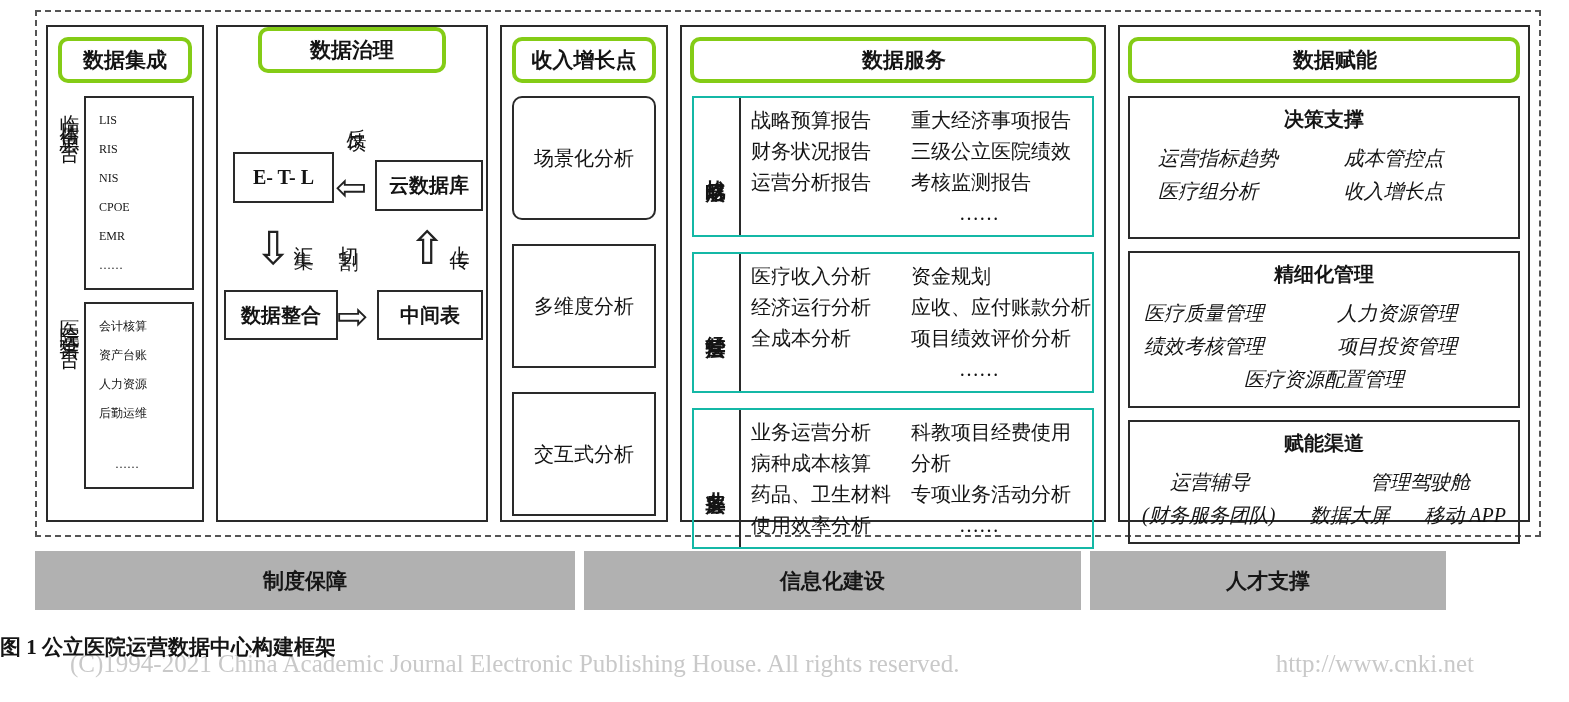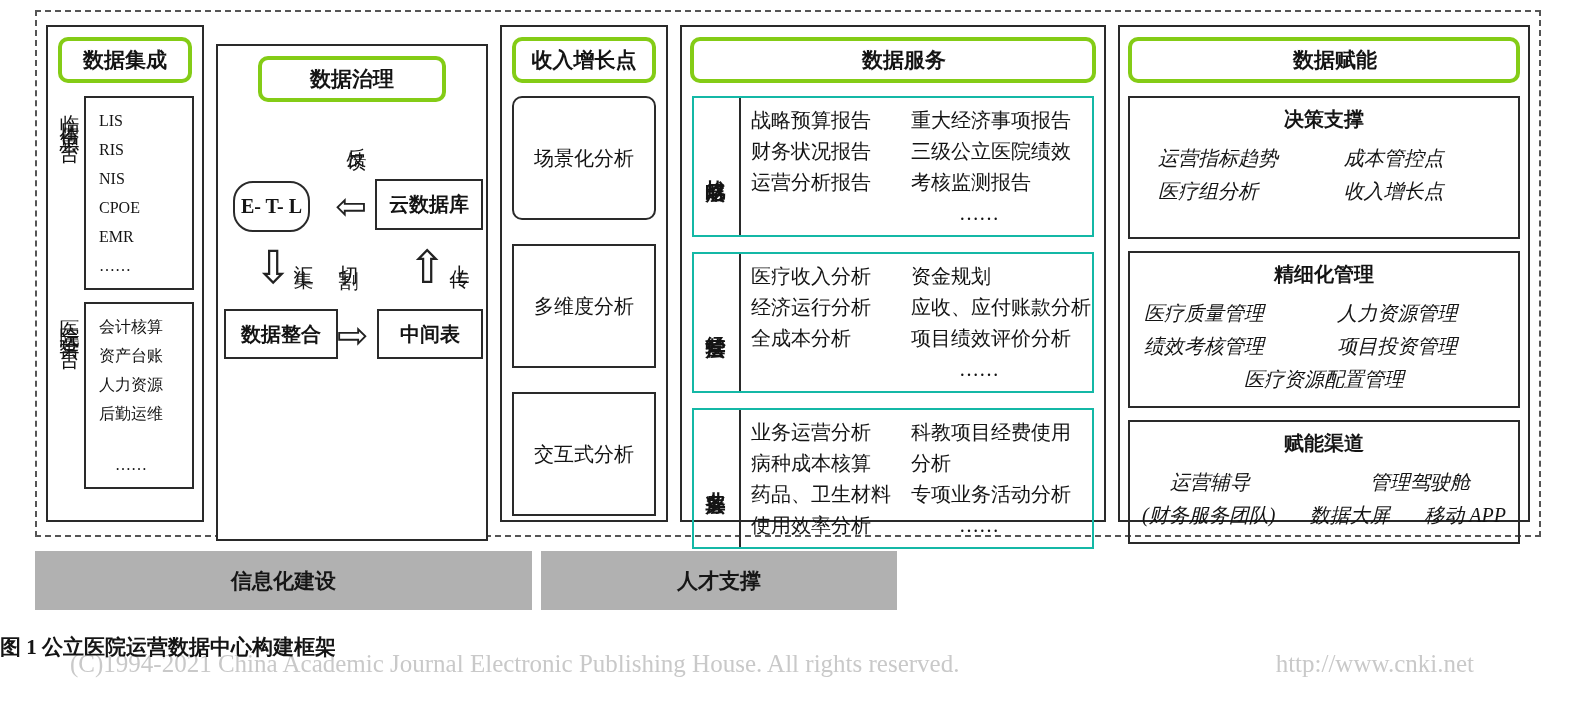--- a/index.html
+++ b/index.html
@@ -20,21 +20,21 @@
     background: #fff;
   }
   .panel {
     border: 2px solid #2a2a2a;
     position: relative;
     height: 100%;
     padding: 10px 6px;
     background: #fff;
   }
   .p-integration { width: 158px; }
-  .p-governance  { width: 272px; padding: 10px 0; margin-top: 19px; }
+  .p-governance  { width: 272px; padding: 0 0; }
   .p-modeling    { width: 168px; }
   .p-services    { width: 426px; }
   .p-empowerment { flex: 1; }
   .panel-title {
     border: 4px solid #84cc16;
     border-radius: 10px;
     text-align: center;
     font-weight: bold;
     font-size: 21px;
     padding: 5px 6px;
@@ -49,34 +49,34 @@
   .vlabel {
     writing-mode: vertical-rl; text-orientation: upright;
     font-size: 20px; letter-spacing: 6px;
     width: 28px; padding-top: 2px;
     line-height: 28px;
   }
   .int-box {
     border: 2px solid #2a2a2a;
     flex: 1;
     padding: 8px 2px 8px 13px;
-    font-size: 16px;
+    font-size: 12px;
   }
   .int-box .li { line-height: 29px; white-space: nowrap; }
   .int-box.g2 .li:last-child { padding-left: 16px; margin-top: 22px; }
 
   
   .gov-box {
     position: absolute;
     border: 2px solid #2a2a2a;
     display: flex; align-items: center; justify-content: center;
     font-size: 20px; font-weight: 600;
     background: #fff;
   }
-  .gov-etl      { left: 15px;  top: 135px; width: 77px; height: 51px; border-radius: 20px; }
+  .gov-etl      { left: 15px;  top: 125px; width: 101px; height: 51px; }
   .gov-cloud    { left: 157px; top: 133px; width: 108px; height: 51px; }
   .gov-merge    { left: 6px;   top: 263px; width: 114px; height: 50px; }
   .gov-midtable { left: 159px; top: 263px; width: 106px; height: 50px; }
   .gov-vlabel {
     position: absolute;
     writing-mode: vertical-rl; text-orientation: upright;
     font-size: 20px; letter-spacing: 5px; line-height: 24px;
   }
   .lbl-feedback { left: 127px; top: 85px;  }
   .lbl-gather   { left: 74px;  top: 203px; }
@@ -319,20 +319,21 @@
         <span class="cell">(财务服务团队)</span>
         <span class="cell">数据大屏</span>
         <span class="cell">移动 APP</span>
       </div>
     </div>
   </section>
 
 </div>
 
 <div class="bars">
+  <div class="bar b1">制度保障</div>
   <div class="bar b2">信息化建设</div>
   <div class="bar b3">人才支撑</div>
 </div>
 
 <div class="caption">图 1 公立医院运营数据中心构建框架</div>
 
 <div class="watermark">
   <span>(C)1994-2021 China Academic Journal Electronic Publishing House. All rights reserved.</span>
   <span>http://www.cnki.net</span>
 </div>

